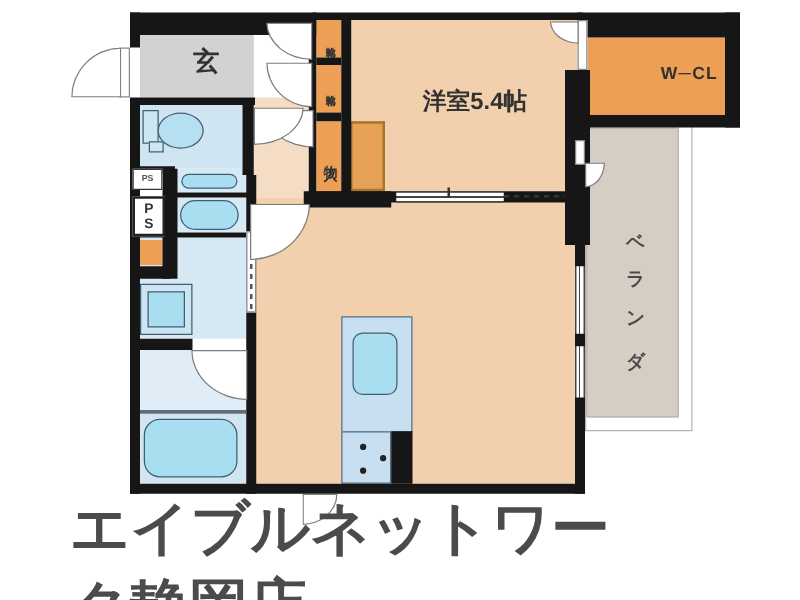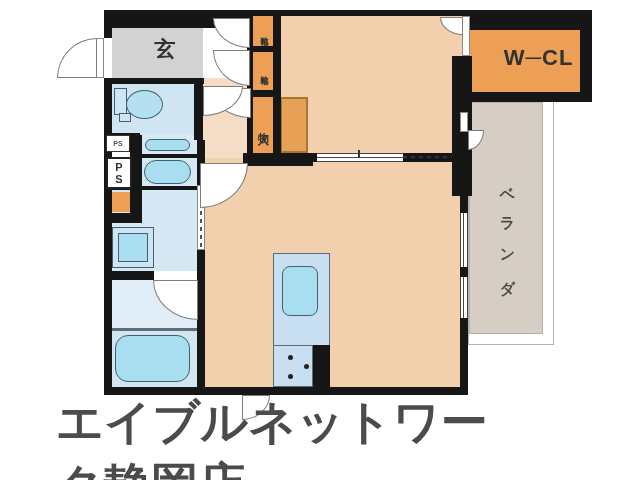--- a/index.html
+++ b/index.html
@@ -135,21 +135,22 @@
   <div class="fixture" style="left:106px;top:135px;width:24px;height:17px;background:#fff;border:1px solid #333;
               display:flex;align-items:center;justify-content:center;font-size:7px;color:#555;font-weight:bold;">
     <span>PS</span>
   </div>
   <div class="fixture" style="left:106px;top:157px;width:26px;height:32px;background:#fff;border:2px solid #222;
               display:flex;align-items:center;justify-content:center;">
     <span style="font-size:11px;font-weight:bold;color:#333;width:12px;word-break:break-all;line-height:1.1;text-align:center;">PS</span>
   </div>
 
   <div class="lbl" style="left:130px;top:34px;width:70px;height:30px;font-size:21px;">玄</div>
-  <div class="lbl" style="left:496px;top:46px;width:85px;height:24px;font-size:22px;letter-spacing:1px;">W─CL</div>
+  <div class="lbl" style="left:320px;top:70px;width:120px;height:22px;font-size:19px;">洋室5.4帖</div>
+  <div class="lbl" style="left:509px;top:46px;width:85px;height:24px;font-size:14px;letter-spacing:1px;">W─CL</div>
 
   <div class="lbl vt" style="left:253px;top:19px;width:20px;height:26px;font-size:8px;letter-spacing:1px;">靴箱</div>
   <div class="lbl vt" style="left:253px;top:55px;width:20px;height:32px;font-size:8px;letter-spacing:1px;">靴箱</div>
   <div class="lbl vt" style="left:253px;top:100px;width:20px;height:50px;font-size:11px;letter-spacing:2px;">物入</div>
   <div class="lbl vt" style="left:495px;top:150px;width:24px;height:175px;font-size:15px;font-weight:bold;letter-spacing:14px;color:#4a4a4a;">ベランダ</div>
 
   <div id="footer-text">エイブルネットワーク静岡店</div>
 
 </div>
 

